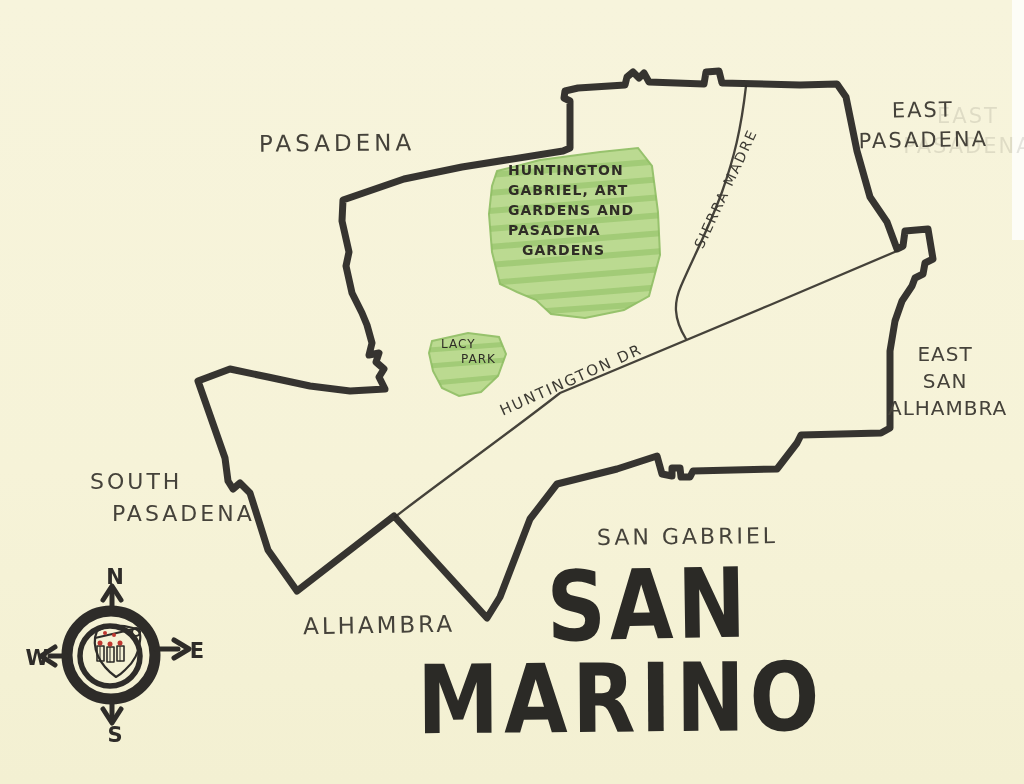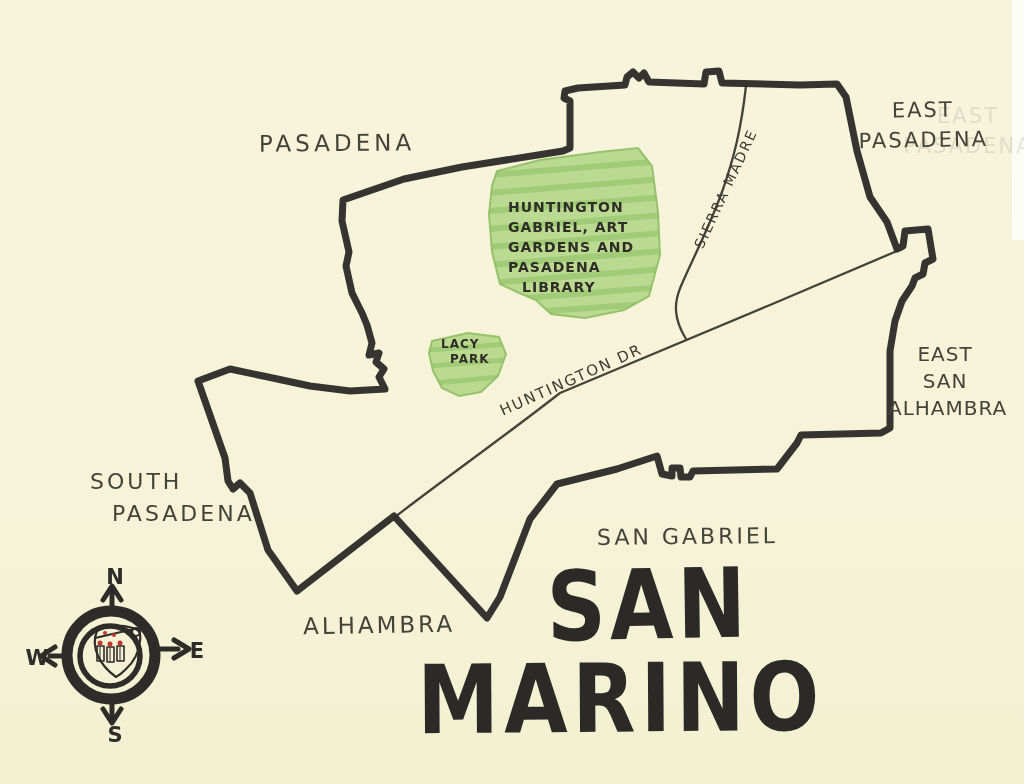--- a/index.html
+++ b/index.html
@@ -26,24 +26,24 @@
   .lbl-alhambra{left:303px;top:612px;font-size:23px;letter-spacing:3px;transform:rotate(-1deg);}
   .lbl-san-gabriel{left:597px;top:524px;font-size:22px;letter-spacing:3px;transform:rotate(-.6deg);}
   .title-line{
     position:absolute;color:#2b2a26;font-weight:bold;
     transform-origin:top left;
   }
   .title-san{left:546px;top:551px;font-size:82px;letter-spacing:4px;transform:scaleY(1.18) rotate(-1deg);}
   .title-marino{left:417px;top:645px;font-size:82px;letter-spacing:5px;transform:scaleY(1.16) rotate(-.4deg);}
   .lbl-huntington-dr{left:497px;top:403px;font-size:15px;letter-spacing:2px;color:#3c3a33;transform:rotate(-24deg);transform-origin:0 0;}
   .lbl-sierra-madre{left:691px;top:244px;font-size:14px;letter-spacing:2px;color:#3c3a33;transform:rotate(-65deg);transform-origin:0 0;}
-  .lbl-hg{left:508px;top:160px;font-size:14px;line-height:20px;letter-spacing:1px;color:#2f2d26;font-weight:bold;margin-top:37px;}
+  .lbl-hg{left:508px;top:160px;font-size:14px;line-height:20px;letter-spacing:1px;color:#2f2d26;font-weight:bold;}
   .lbl-hg .l4{margin-left:14px;}
-  .lbl-lacy{left:441px;top:337px;font-size:12px;line-height:15px;letter-spacing:1px;color:#2f2d26;font-weight:bold;}
-  .lbl-lacy .l1{margin-left:9px;}
+  .lbl-lacy{left:441px;top:337px;font-size:12px;line-height:15px;letter-spacing:1px;color:#2f2d26;font-weight:normal;}
+  .lbl-lacy .l1{margin-left:20px;}
 </style>
 </head>
 <body>
 
 <div class="page">
 
   <svg class="art" width="1024" height="784" viewBox="0 0 1024 784">
 
     <defs>
       <clipPath id="hg-clip">
@@ -175,21 +175,21 @@
   <div class="lbl lbl-san-gabriel">SAN GABRIEL</div>
 
   <div class="lbl lbl-huntington-dr">HUNTINGTON DR</div>
   <div class="lbl lbl-sierra-madre">SIERRA MADRE</div>
 
   <div class="lbl lbl-hg">
     <div>HUNTINGTON</div>
     <div>GABRIEL, ART</div>
     <div>GARDENS AND</div>
     <div>PASADENA</div>
-    <div class="l4">LIBRARY</div>
+    <div class="l4">GARDENS</div>
   </div>
 
   <div class="lbl lbl-lacy">
     <div>LACY</div>
     <div class="l1">PARK</div>
   </div>
 
   <div class="title-line title-san">SAN</div>
   <div class="title-line title-marino">MARINO</div>
 

